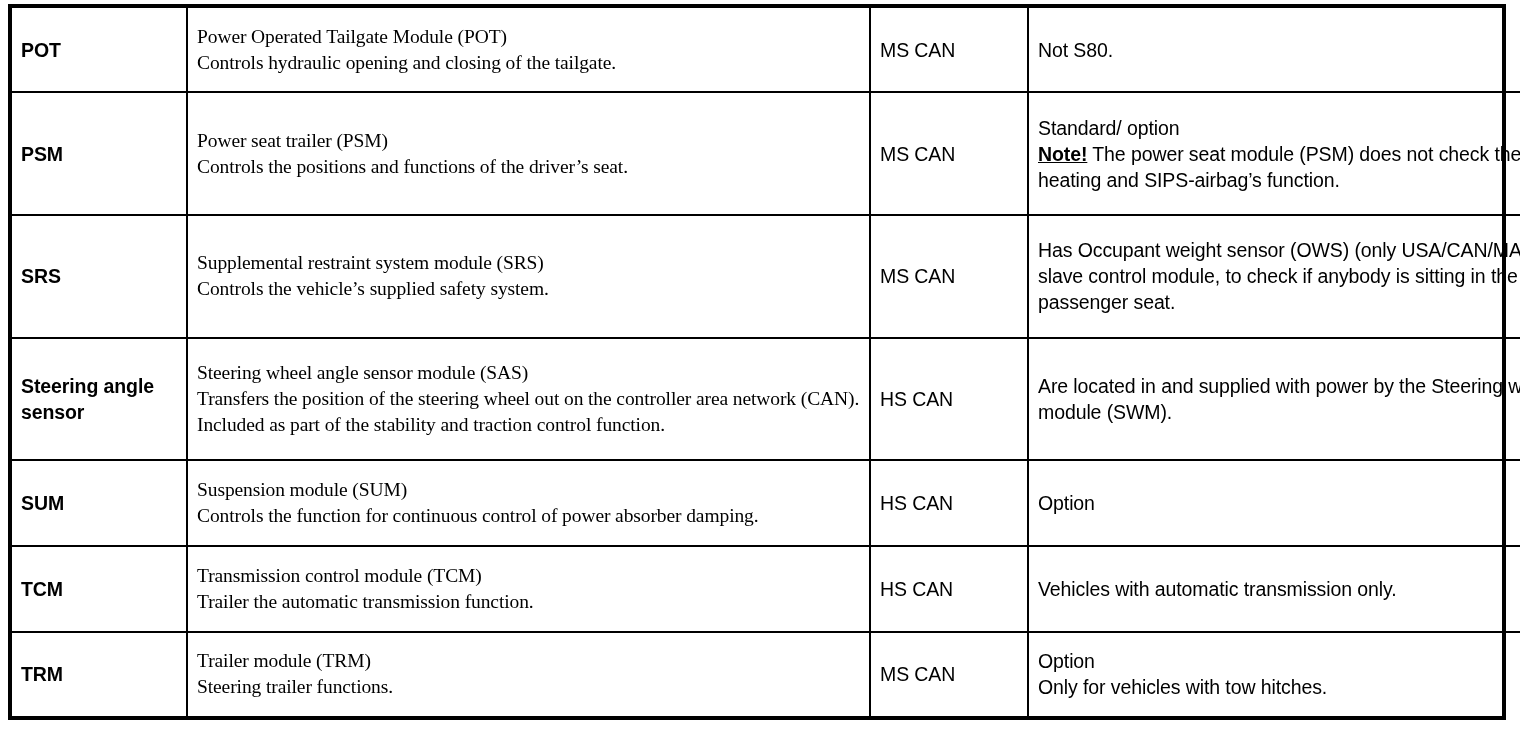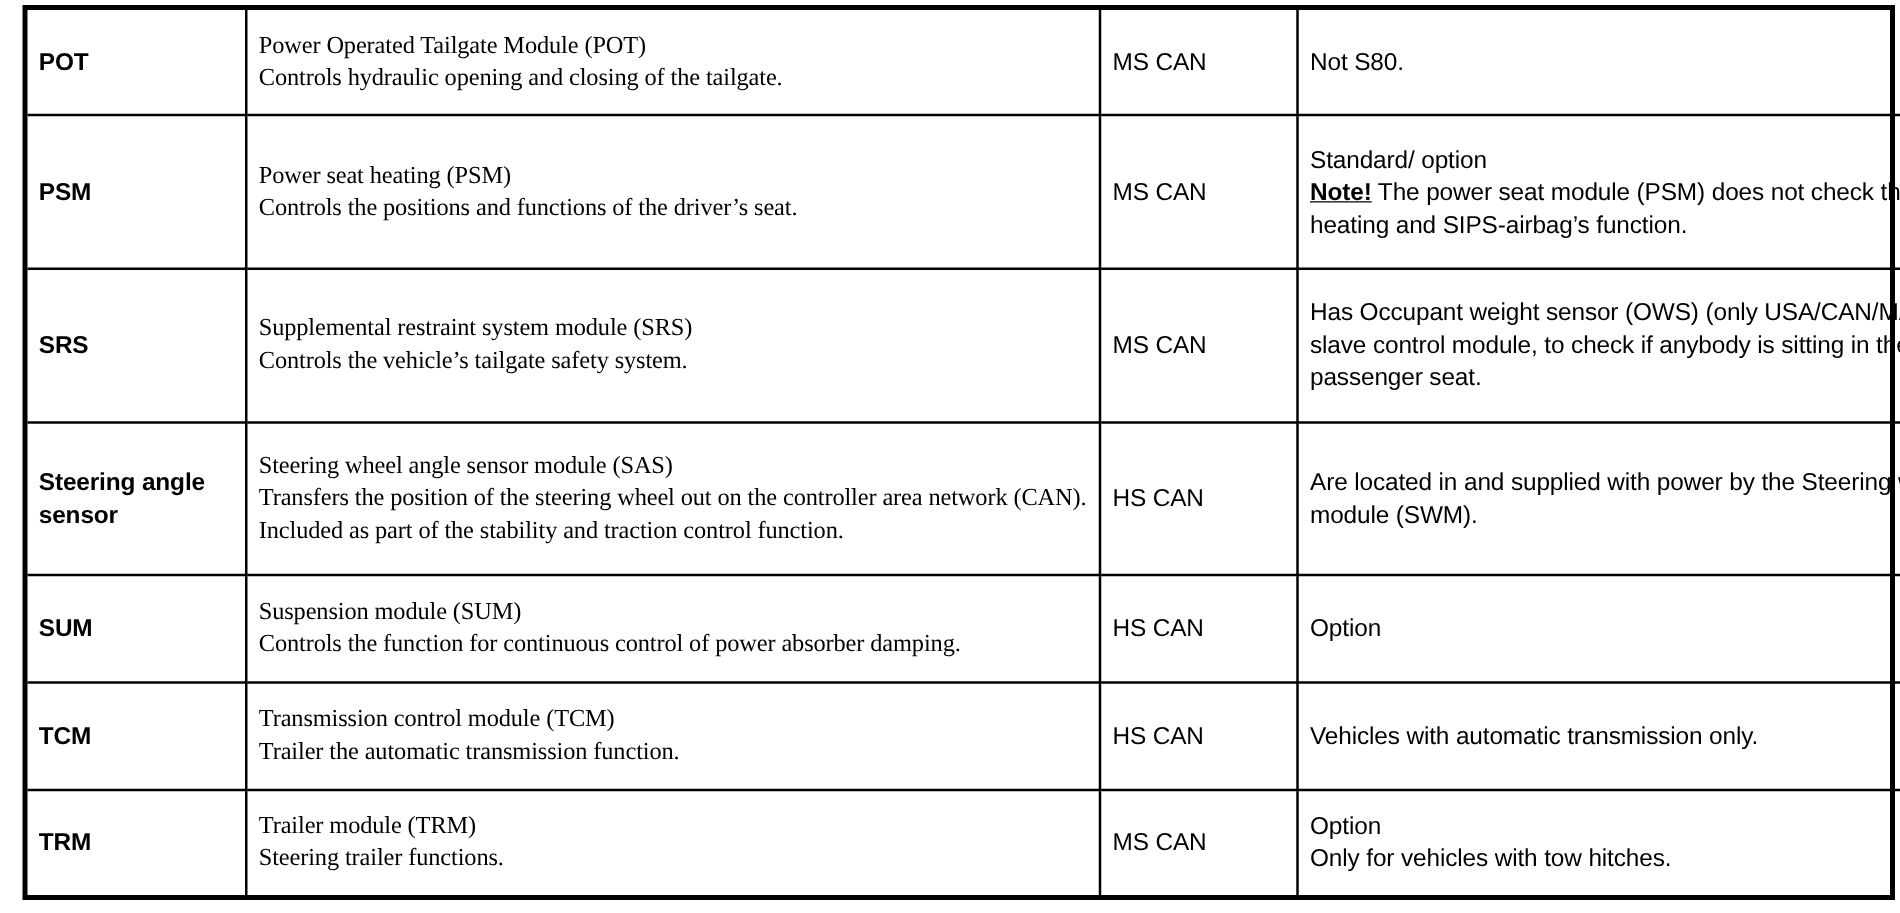--- a/index.html
+++ b/index.html
@@ -15,21 +15,21 @@
     overflow: hidden;
   }
   .page {
     position: relative;
     width: 1520px;
     height: 730px;
     background: #ffffff;
   }
   .table-wrap {
     position: absolute;
-    left: 18px;
+    left: 8px;
     top: 4px;
     width: 1498px;
     height: 716px;
     box-sizing: border-box;
     border: 4px solid #000000;
     background: #ffffff;
   }
   table.module-table {
     border-collapse: collapse;
     width: 100%;
@@ -94,39 +94,39 @@
           <td class="col-note">
             <span class="line">Not S80.</span>
           </td>
         </tr>
 
         <tr>
           <td class="col-abbr">
             <span class="line">PSM</span>
           </td>
           <td class="col-desc">
-            <span class="line">Power seat heating (PSM)</span>
+            <span class="line">Power seat trailer (PSM)</span>
             <span class="line">Controls the positions and functions of the driver’s seat.</span>
           </td>
           <td class="col-net">
             <span class="line">MS CAN</span>
           </td>
           <td class="col-note">
             <span class="line">Standard/ option</span>
             <span class="line"><span class="note-strong">Note!</span> <span>The power seat module (PSM) does not check the seat heating and SIPS-airbag’s function.</span></span>
           </td>
         </tr>
 
         <tr>
           <td class="col-abbr">
             <span class="line">SRS</span>
           </td>
           <td class="col-desc">
             <span class="line">Supplemental restraint system module (SRS)</span>
-            <span class="line">Controls the vehicle’s tailgate safety system.</span>
+            <span class="line">Controls the vehicle’s supplied safety system.</span>
           </td>
           <td class="col-net">
             <span class="line">MS CAN</span>
           </td>
           <td class="col-note">
             <span class="line">Has Occupant weight sensor (OWS) (only USA/CAN/MAX) as slave control module, to check if anybody is sitting in the passenger seat.</span>
           </td>
         </tr>
 
         <tr>

